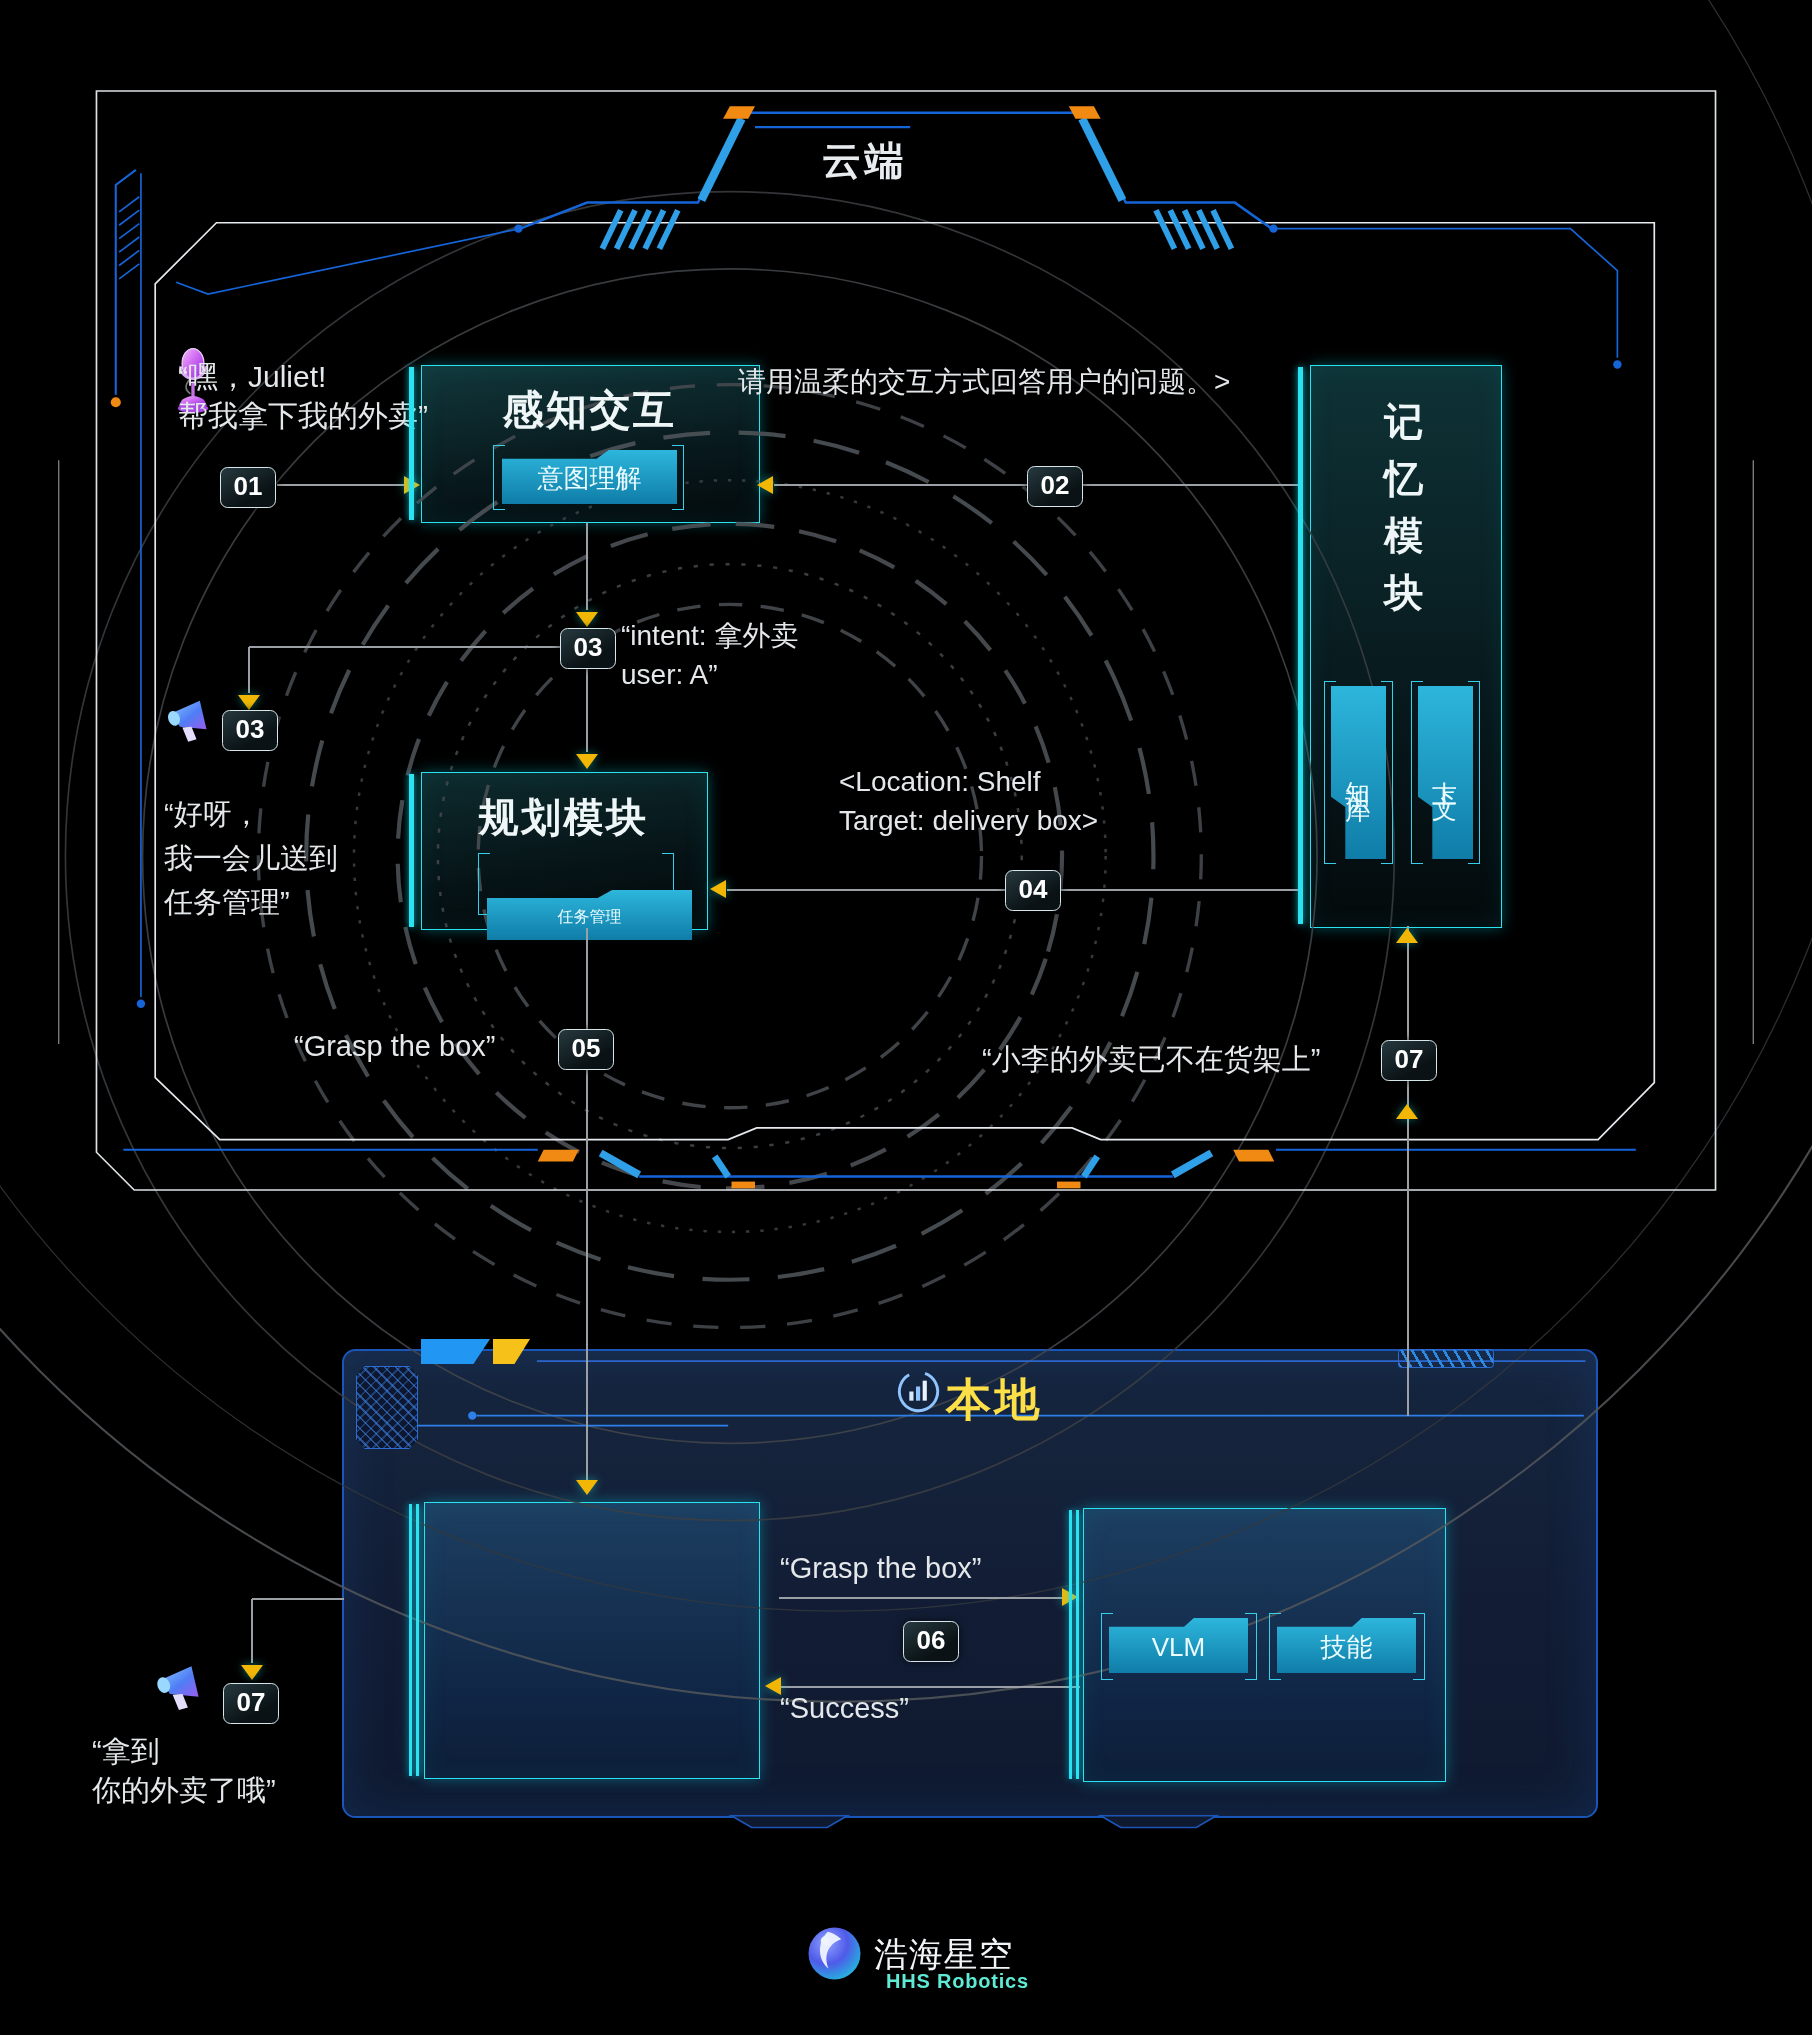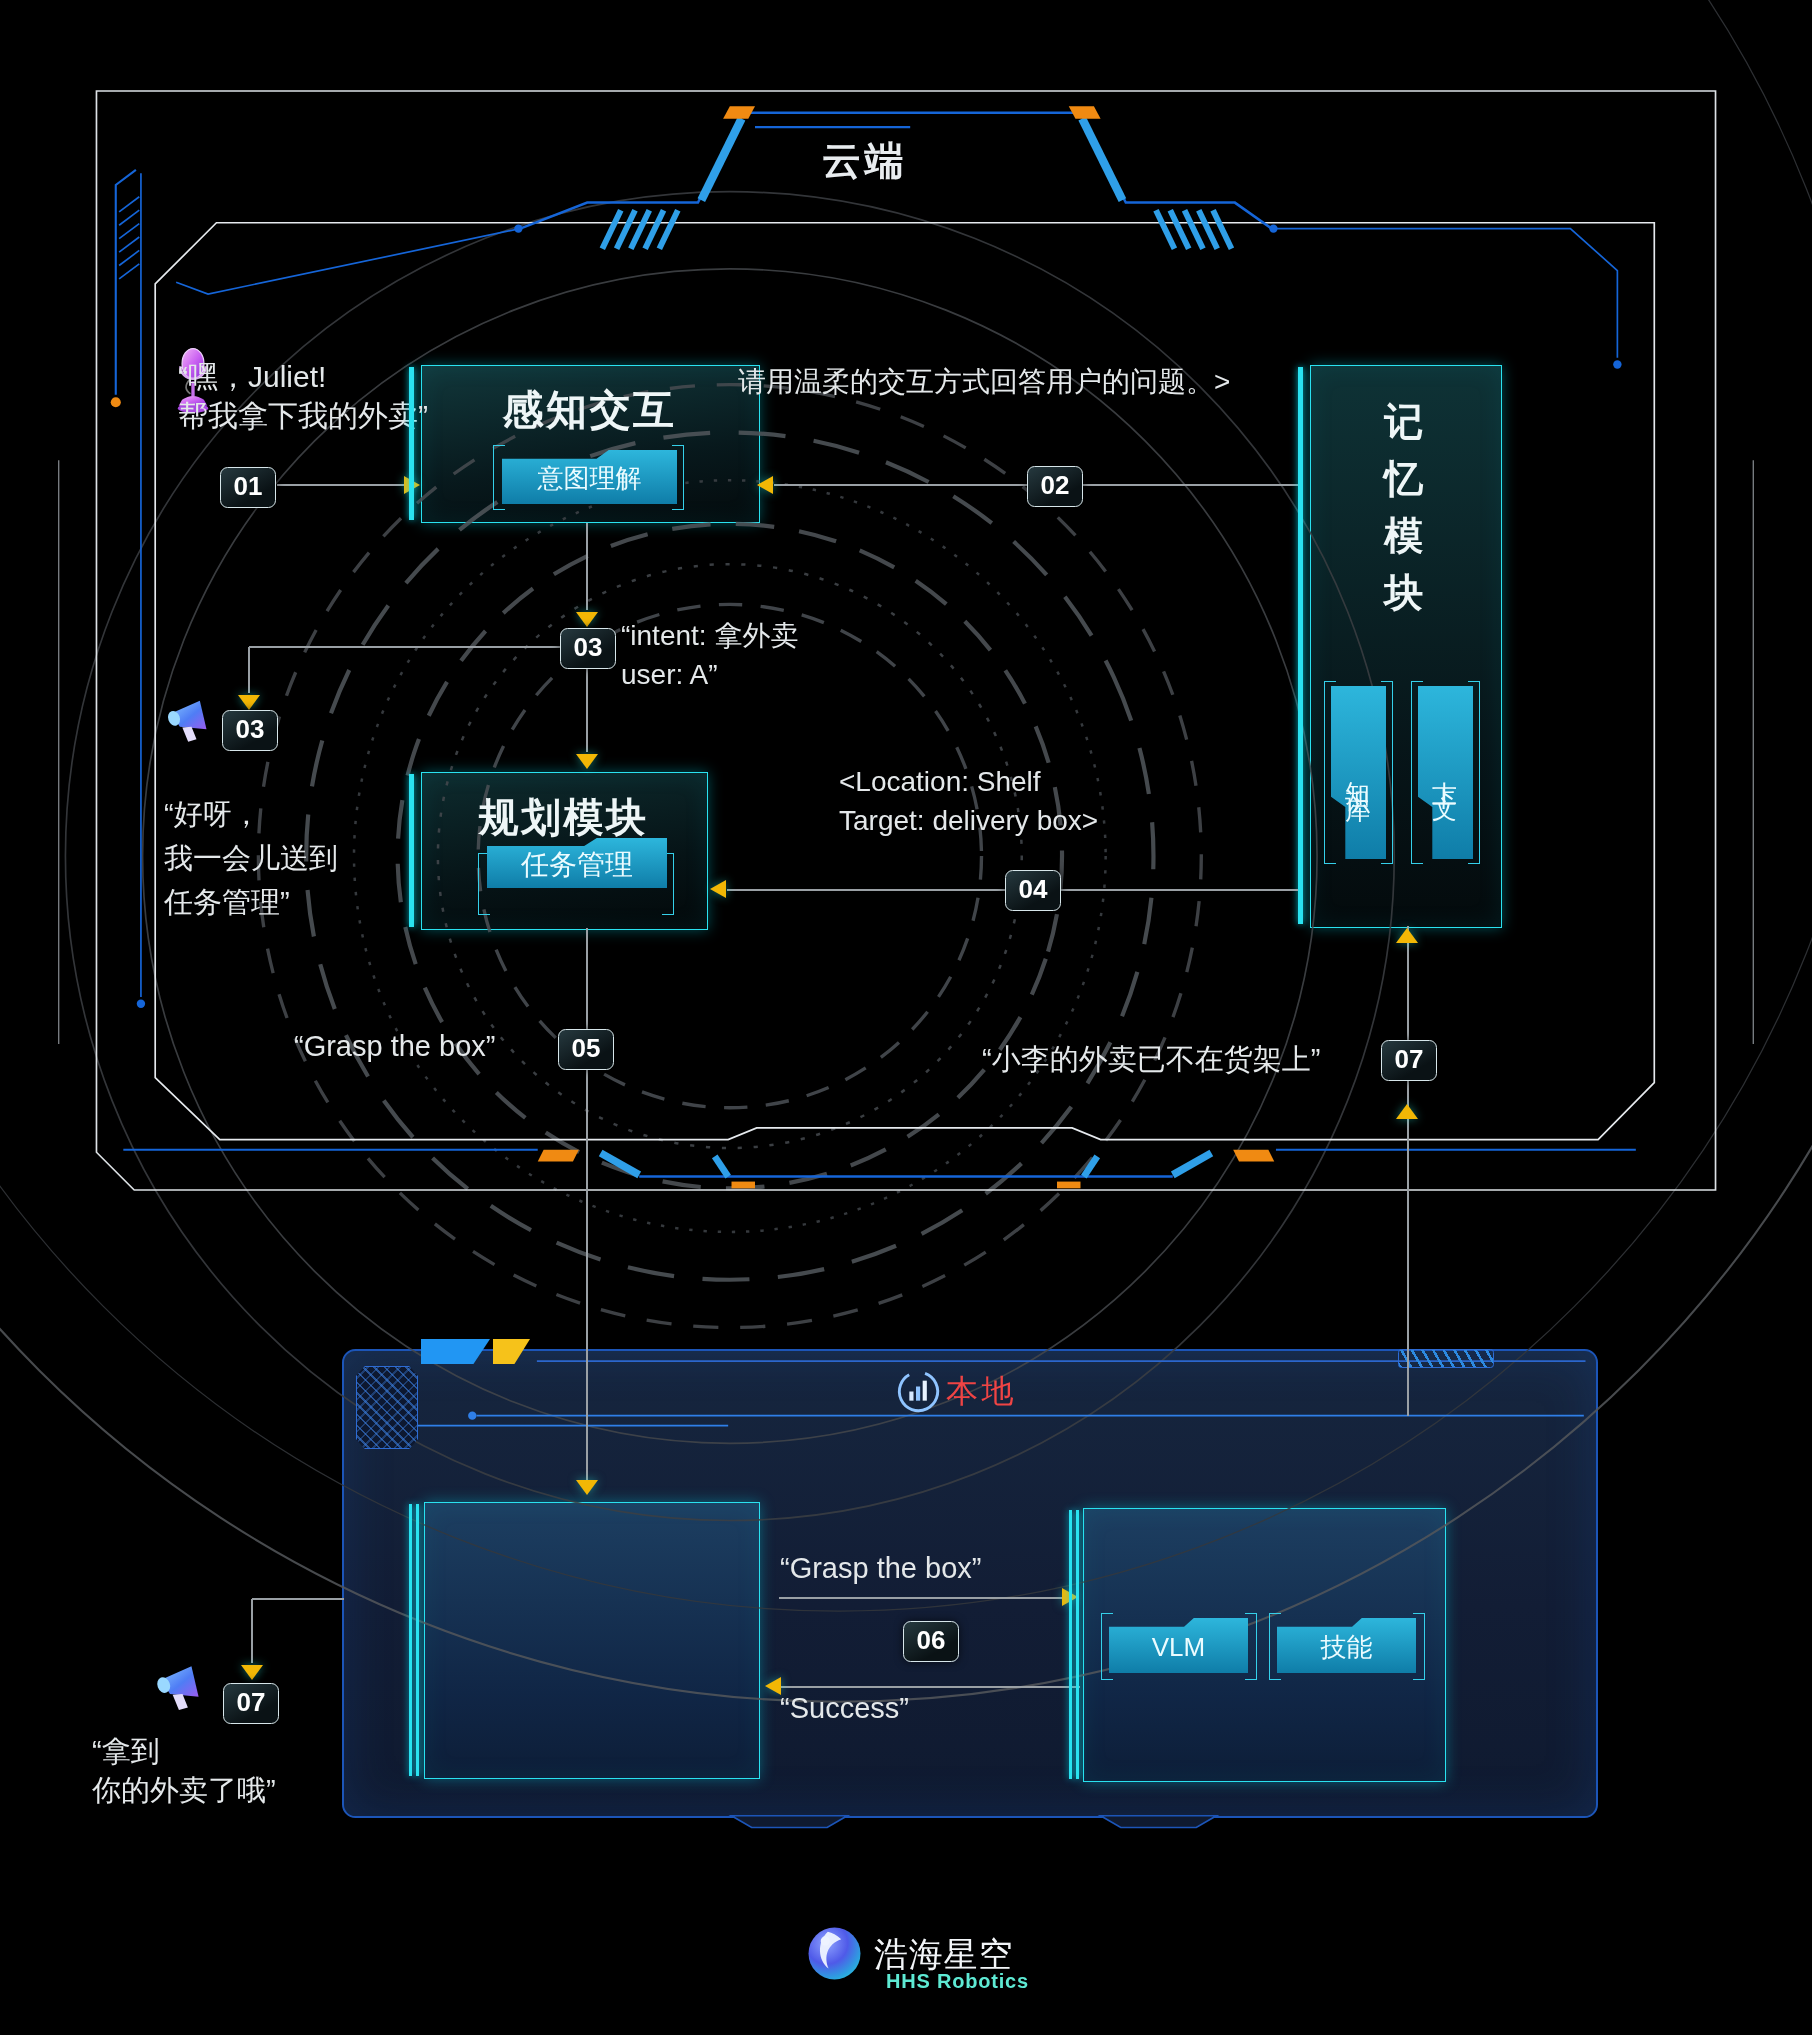--- a/index.html
+++ b/index.html
@@ -231,21 +231,21 @@
     <div>“好呀，</div>
     <div>我一会儿送到</div>
     <div>任务管理”</div>
   </div>
 
   <div class="cbar" style="left:409px;top:774px;width:5px;height:153px;"></div>
   <div class="cbox" style="left:421px;top:772px;width:285px;height:156px;
               background:linear-gradient(172deg,rgba(19,60,64,.72),rgba(8,26,30,.75) 60%,rgba(4,11,13,.78));"></div>
   <div class="boxtitle" style="left:421px;top:790px;width:285px;font-size:40px;">规划模块</div>
   <div class="bk" style="left:478px;top:853px;width:196px;height:62px;"></div>
-  <div class="tab" style="left:487px;top:838px;width:180px;height:50px;line-height:54px;font-size:28px;">任务管理</div>
+  <div class="tab" style="left:487px;top:890px;width:205px;height:50px;line-height:54px;font-size:16px;">任务管理</div>
 
   <div class="speech" style="left:839px;top:762px;width:378px;font-size:28px;line-height:39px;">
     <div>&lt;Location: Shelf</div>
     <div>Target: delivery box&gt;</div>
   </div>
   <div class="line hl" style="left:727px;top:889px;width:571px;"></div>
   <div class="tri l" style="left:710px;top:880px;"></div>
   <div class="chip" style="left:1005px;top:870px;">04</div>
 
   <div class="line vl" style="left:586px;top:928px;height:552px;"></div>
@@ -258,21 +258,21 @@
   <div class="chip" style="left:1381px;top:1040px;">07</div>
   <div class="tri u" style="left:1396px;top:1104px;"></div>
   <div class="speech" style="left:982px;top:1040px;width:394px;font-size:29px;">“小李的外卖已不在货架上”</div>
 
   <svg class="icon" style="left:896px;top:1369px;" width="45" height="45" viewBox="0 0 54 54">
     <circle cx="27" cy="27" r="23" fill="none" stroke="#8fc4ff" stroke-width="3.5" stroke-dasharray="124 21" transform="rotate(-70 27 27)"></circle>
     <rect x="16" y="27" width="5" height="11" fill="#d6e9ff"></rect>
     <rect x="24" y="21" width="5" height="17" fill="#8fc4ff"></rect>
     <rect x="32" y="14" width="5" height="24" fill="#e8f3ff"></rect>
   </svg>
-  <div class="abs" style="left:946px;top:1370px;width:117px;font-size:32px;font-weight:normal;z-index:3;letter-spacing:3.4px;color:#ef4444;">本地</div>
+  <div class="abs" style="left:946px;top:1370px;width:117px;font-size:45px;font-weight:bold;z-index:3;letter-spacing:3.4px;color:#fde047;">本地</div>
 
   <div class="cbar" style="left:409px;top:1504px;width:2.5px;height:272px;"></div>
   <div class="cbar" style="left:416px;top:1504px;width:2.5px;height:272px;"></div>
   <div class="cbox" style="left:424px;top:1502px;width:334px;height:275px;
               background:linear-gradient(180deg,rgba(29,64,99,.96),rgba(16,38,70,.97) 70%,rgba(13,30,56,.97));"></div>
 
   <div class="speech" style="left:780px;top:1552px;width:302px;font-size:29px;">“Grasp the box”</div>
   <div class="line hl" style="left:779px;top:1597px;width:285px;"></div>
   <div class="tri r" style="left:1062px;top:1588px;"></div>
   <div class="chip" style="left:903px;top:1621px;">06</div>

